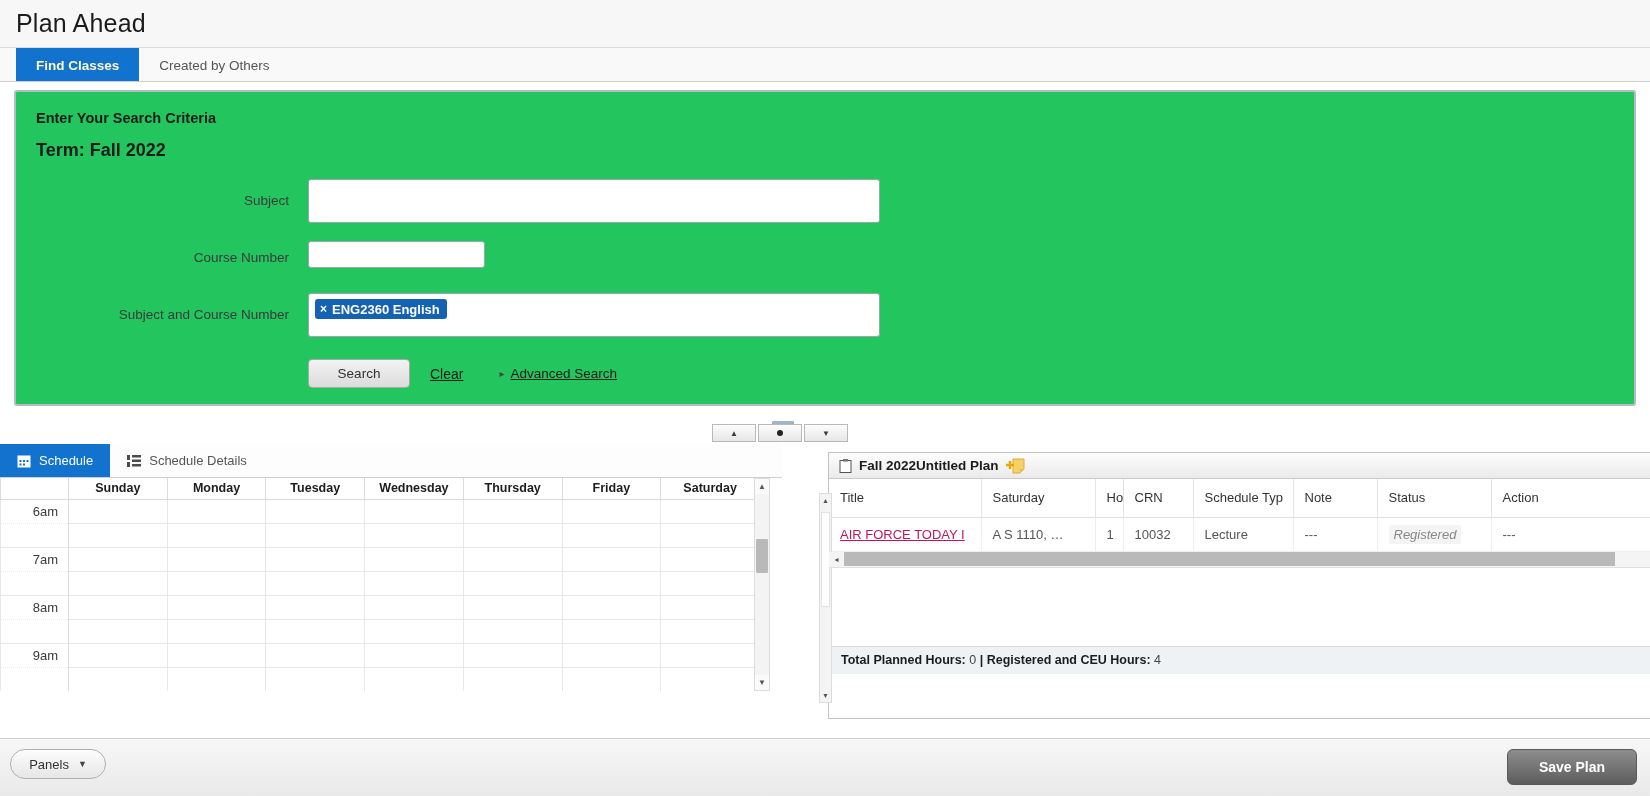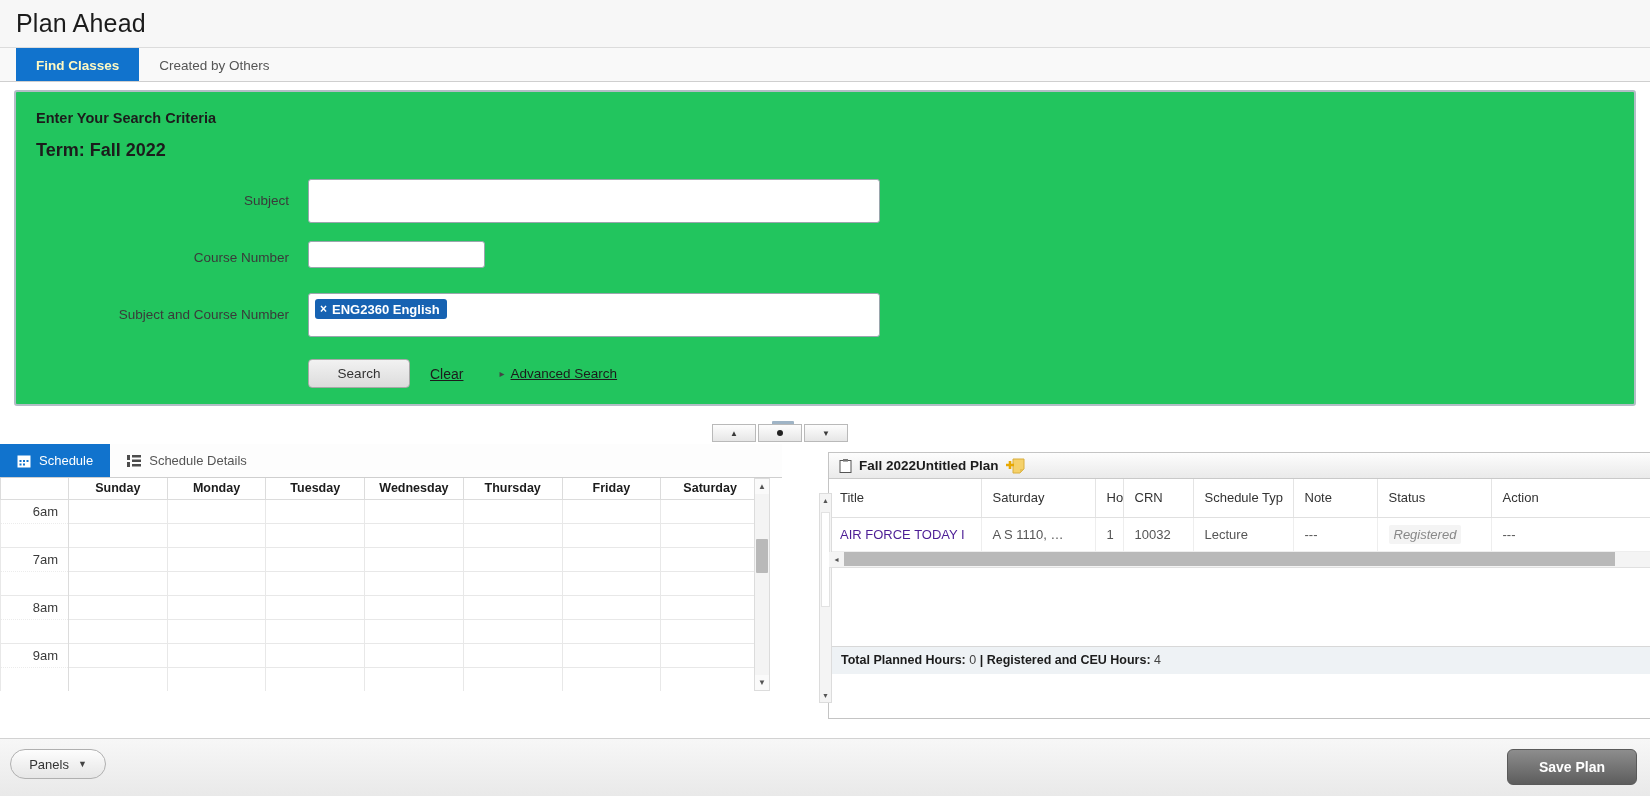--- a/index.html
+++ b/index.html
@@ -187,21 +187,21 @@
     background: #fff; border-right: 1px solid #e4e4e4;
     border-bottom: 1px solid #e0e0e0;
     overflow: hidden; white-space: nowrap;
   }
   table.plan td {
     height: 34px; padding-left: 11px;
     font-size: 13px; color: #555;
     border-right: 1px solid #eee; border-bottom: 1px solid #eee;
     overflow: hidden; white-space: nowrap; text-overflow: ellipsis;
   }
-  td.title-cell a { color: #4c1d95; cursor: pointer; }
+  td.title-cell a { color: #be185d; text-decoration: underline; cursor: pointer; }
   td.status-cell span {
     font-style: italic; color: #888; background: #f4f4f4;
     padding: 2px 5px; border-radius: 2px;
   }
 
   .hscroll {
     position: relative; height: 16px; background: #f4f4f4;
     border-bottom: 1px solid #e0e0e0;
     display: flex; align-items: center;
   }

